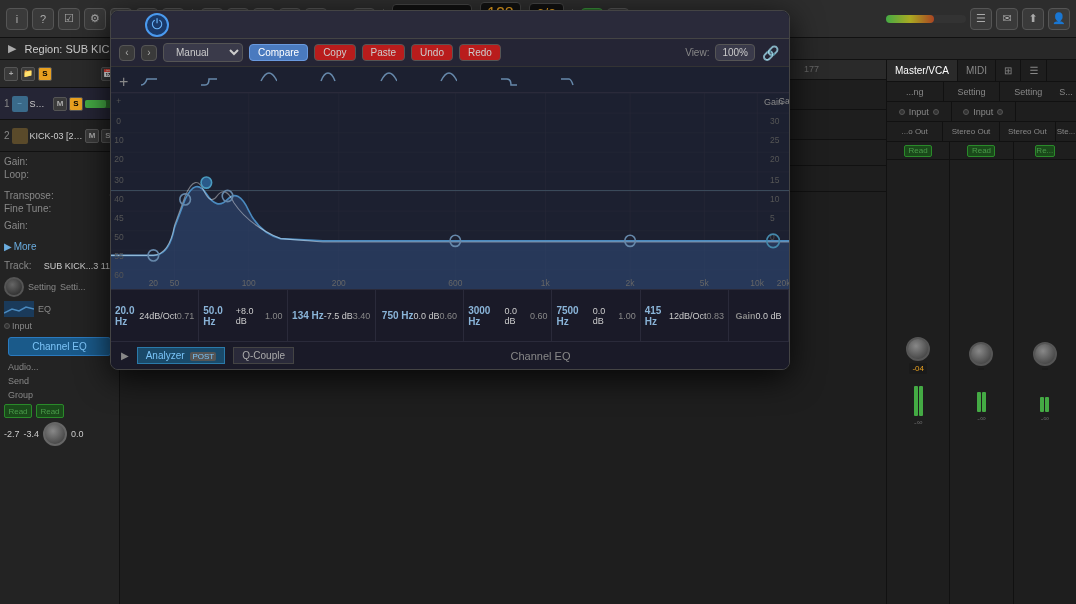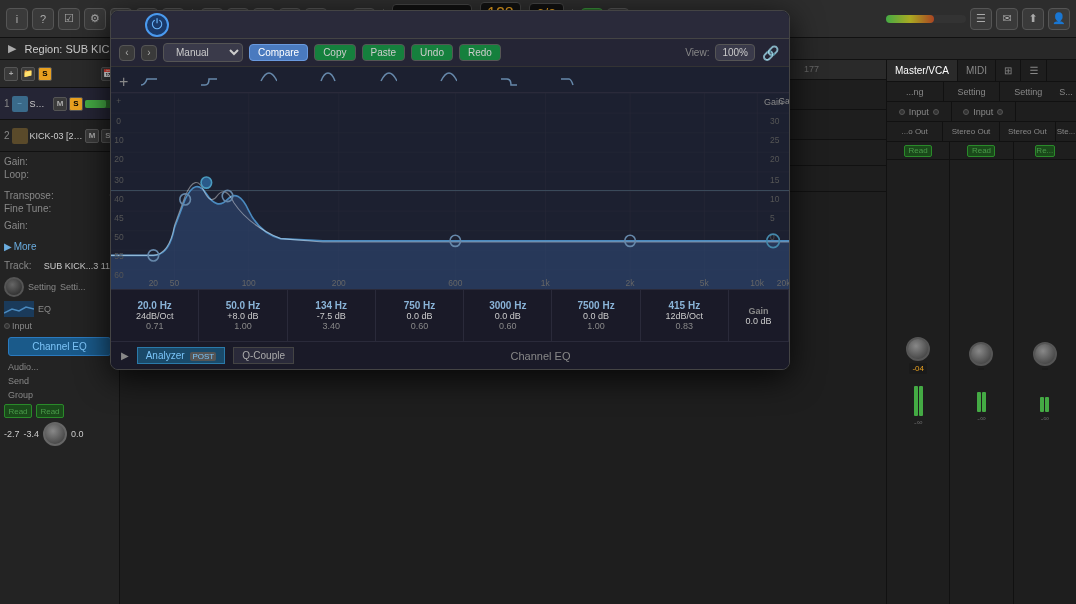--- a/index.html
+++ b/index.html
@@ -285,21 +285,21 @@
       background: #252535;
       border-bottom: 1px solid #333;
       display: flex;
       align-items: center;
       padding: 0 8px;
       gap: 6px;
     }
     .eq-tb-btn {
       padding: 2px 8px;
       border-radius: 4px;
-      background: #15803d;
+      background: #b91c1c;
       border: 1px solid #555;
       color: #ccc;
       font-size: 10px;
       cursor: pointer;
     }
     .eq-tb-btn.active {
       background: #4a7abf;
       border-color: #6a9adf;
       color: #fff;
     }
@@ -362,21 +362,21 @@
     .eq-bottom-params {
       height: 52px;
       background: #1a1a28;
       border-top: 1px solid #2a2a3a;
       display: flex;
       align-items: stretch;
     }
     .eq-param-group {
       flex: 1;
       display: flex;
-      flex-direction: column;
+      flex-direction: row;
       align-items: center;
       justify-content: center;
       border-right: 1px solid #2a2a3a;
       padding: 2px 4px;
     }
     .eq-param-freq {
       color: #8ab4d8;
       font-size: 10px;
       font-weight: bold;
     }

